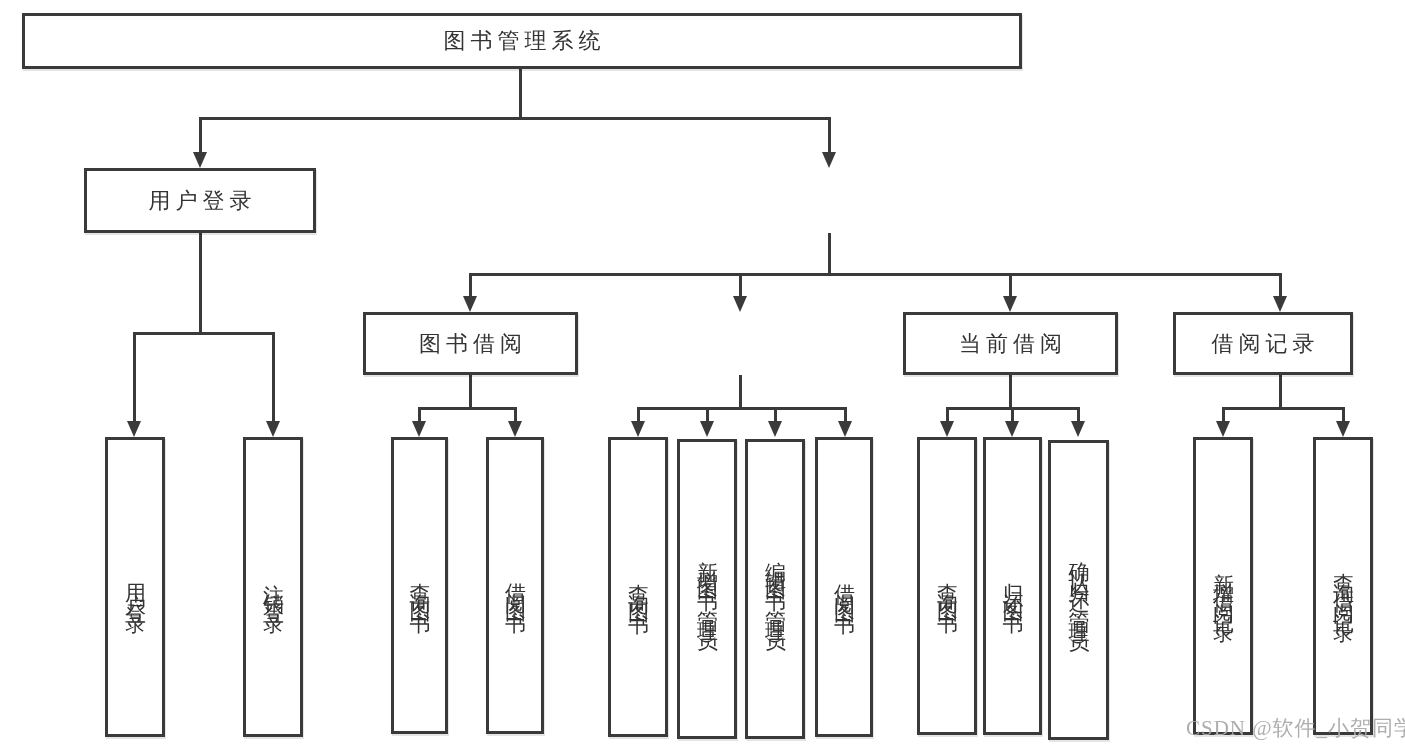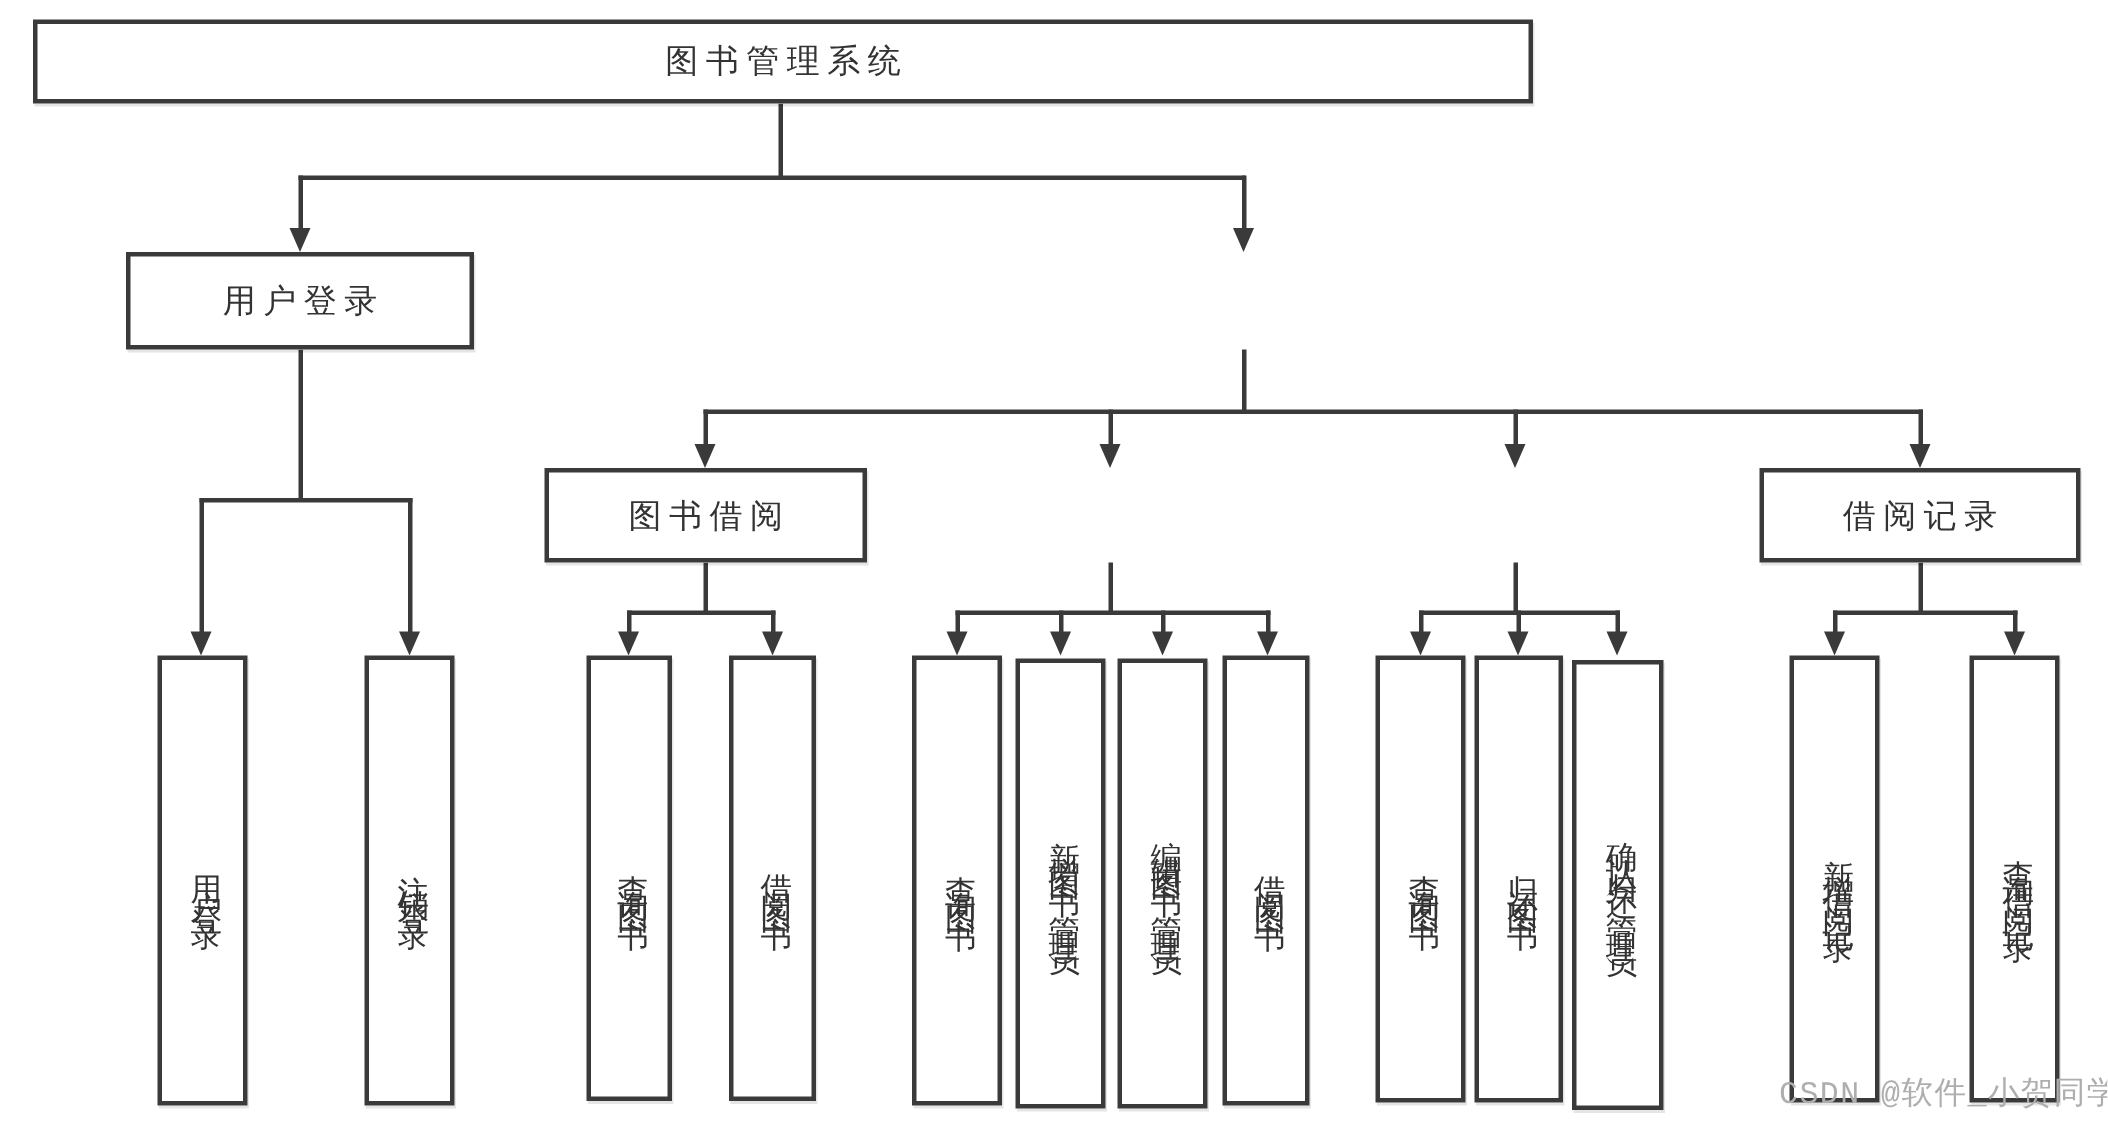--- a/index.html
+++ b/index.html
@@ -6,21 +6,21 @@
     --line:#3a3a3a;
     --text:#333333;
     --wm:#aeaeae;
     --bg:#ffffff;
   }
   html,body{margin:0;padding:0;background:var(--bg);}
   .stage{
     position:relative;
     width:1405px;height:747px;
     background:var(--bg);
-    font-family:Liberation Mono, monospace;
+    font-family:Liberation Serif, serif;
     color:var(--text);
     overflow:hidden;
   }
   .node{
     position:absolute;
     box-sizing:border-box;
     border:3px solid var(--line);
     background:#fff;
     display:flex;
     align-items:center;
@@ -126,21 +126,24 @@
     <span>图书管理系统</span>
   </div>
 
   <div class="node h" style="left:84px;top:168px;width:232px;height:65px">
     <span>用户登录</span>
   </div>
 
   <div class="node h" style="left:363px;top:312px;width:215px;height:63px">
     <span>图书借阅</span>
   </div>
-  <div class="node h" style="left:1173px;top:312px;width:214px;height:63px">
+  <div class="node h" style="left:903px;top:312px;width:215px;height:63px">
+    <span>当前借阅</span>
+  </div>
+  <div class="node h" style="left:1173px;top:312px;width:180px;height:63px">
     <span>借阅记录</span>
   </div>
 
   <div class="node v" style="left:105px;top:437px;width:60px;height:300px">
     <span>用户登录</span>
   </div>
   <div class="node v" style="left:243px;top:437px;width:60px;height:300px">
     <span>注销登录</span>
   </div>
 

